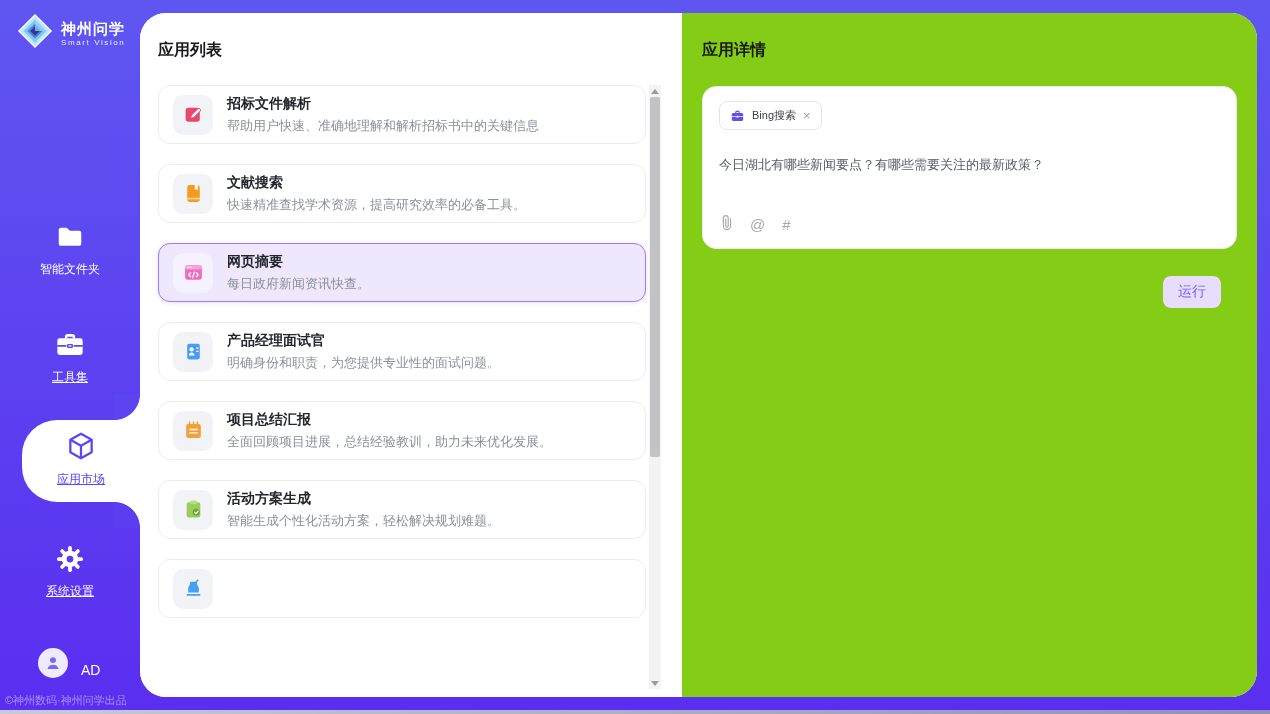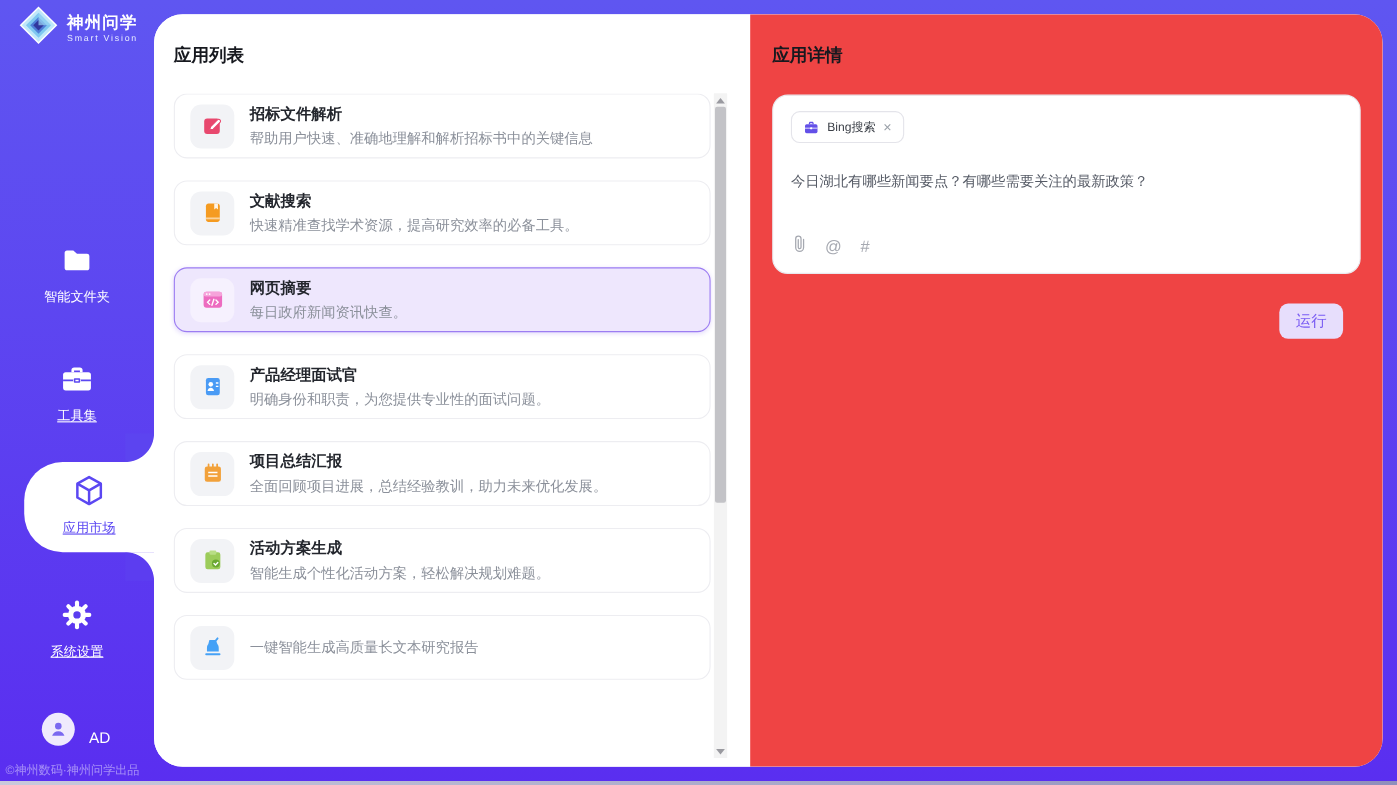--- a/index.html
+++ b/index.html
@@ -9,21 +9,21 @@
     background: linear-gradient(180deg, #5f56f1 0%, #5a2ef0 100%);
     position: relative;
   }
   
   .bottom-edge {
     position: absolute; left: 0; right: 0; bottom: 0; height: 4px;
     background: linear-gradient(90deg, #c9c9db, #8f8fbc);
   }
   
   .sidebar { position: absolute; left: 0; top: 0; width: 140px; height: 100%; }
-  .logo-row { position: absolute; top: 4px; left: 16px; display: flex; align-items: center; gap: 7px; }
+  .logo-row { position: absolute; top: 12px; left: 16px; display: flex; align-items: center; gap: 7px; }
   .logo-text-name { font-size: 15px; font-weight: bold; color: #fff; letter-spacing: 1px; line-height: 17px; }
   .logo-text-sub { font-size: 8px; color: #e7ebff; letter-spacing: 1.6px; text-align: center; }
   .nav-item { position: absolute; left: 0; width: 140px; text-align: center; cursor: pointer; }
   .nav-label { display: block; margin-top: 5px; font-size: 12px; color: #fff; }
   .nav-label.underlined { text-decoration: underline; }
   #nav-chat { top: 111px; }
   #nav-folder { top: 222px; }
   #nav-tools { top: 330px; }
   #nav-settings { top: 544px; }
   
@@ -67,21 +67,21 @@
   .app-item-desc { font-size: 13px; color: #8b909a; white-space: nowrap; overflow: hidden; }
   
   .scrollbar { position: absolute; top: 72px; right: 21px; width: 12px; height: 604px; background: #f3f3f3; }
   .scroll-btn { position: absolute; left: 0; width: 12px; height: 12px; background: #f3f3f3; display: flex; align-items: center; justify-content: center; cursor: pointer; }
   .scroll-btn.up { top: 0; }
   .scroll-btn.down { bottom: 0; }
   .tri-up { width: 0; height: 0; border-left: 4px solid transparent; border-right: 4px solid transparent; border-bottom: 5px solid #9a9aa0; }
   .tri-down { width: 0; height: 0; border-left: 4px solid transparent; border-right: 4px solid transparent; border-top: 5px solid #9a9aa0; }
   .scroll-thumb { position: absolute; top: 12px; left: 1px; width: 10px; height: 360px; background: #c3c3c7; border-radius: 2px; cursor: grab; }
   
-  .detail-col { flex: 1; background: #ef4444; position: relative; padding: 27px 20px 0 20px; }
+  .detail-col { flex: 1; background: #84cc16; position: relative; padding: 27px 20px 0 20px; }
   .prompt-card {
     margin-top: 25px; background: #fff; border: 1px solid #e9e9ee; border-radius: 14px;
     height: 163px; position: relative; padding: 14px 16px;
   }
   .tool-chip {
     display: inline-flex; align-items: center; gap: 7px; border: 1px solid #e4e4ea;
     border-radius: 8px; padding: 6px 10px; background: #fff; cursor: default;
   }
   .tool-chip-label { font-size: 11px; color: #3c4048; }
   .chip-close { color: #9aa0a8; font-size: 13px; cursor: pointer; line-height: 1; }
@@ -282,21 +282,20 @@
 
       <div class="app-item">
         <span class="icon-tile">
             <svg width="21" height="21" viewBox="0 0 20 20">
           <path d="M7 3.6h5.6L14 7.4c.8 1 1.1 2 1.1 3.3v3H4.9v-3c0-1.3.3-2.3 1.1-3.3L7 3.6z" fill="#45a1f6"></path>
           <path d="M10.5 6.5l3.6-4.3" stroke="#45a1f6" stroke-width="1.6" stroke-linecap="round"></path>
           <rect x="3.4" y="15.2" width="13.2" height="1.7" rx="0.85" fill="#45a1f6"></rect>
         </svg>
           </span>
         <span class="app-item-text">
-          <span class="app-item-desc" style="display:block">一键智能生成高质量长文本研究报告</span>
         </span>
       </div>
 
 
     </div>
 
     <div class="scrollbar">
       <div class="scroll-btn up">
           <span class="tri-up"></span>
         </div>

